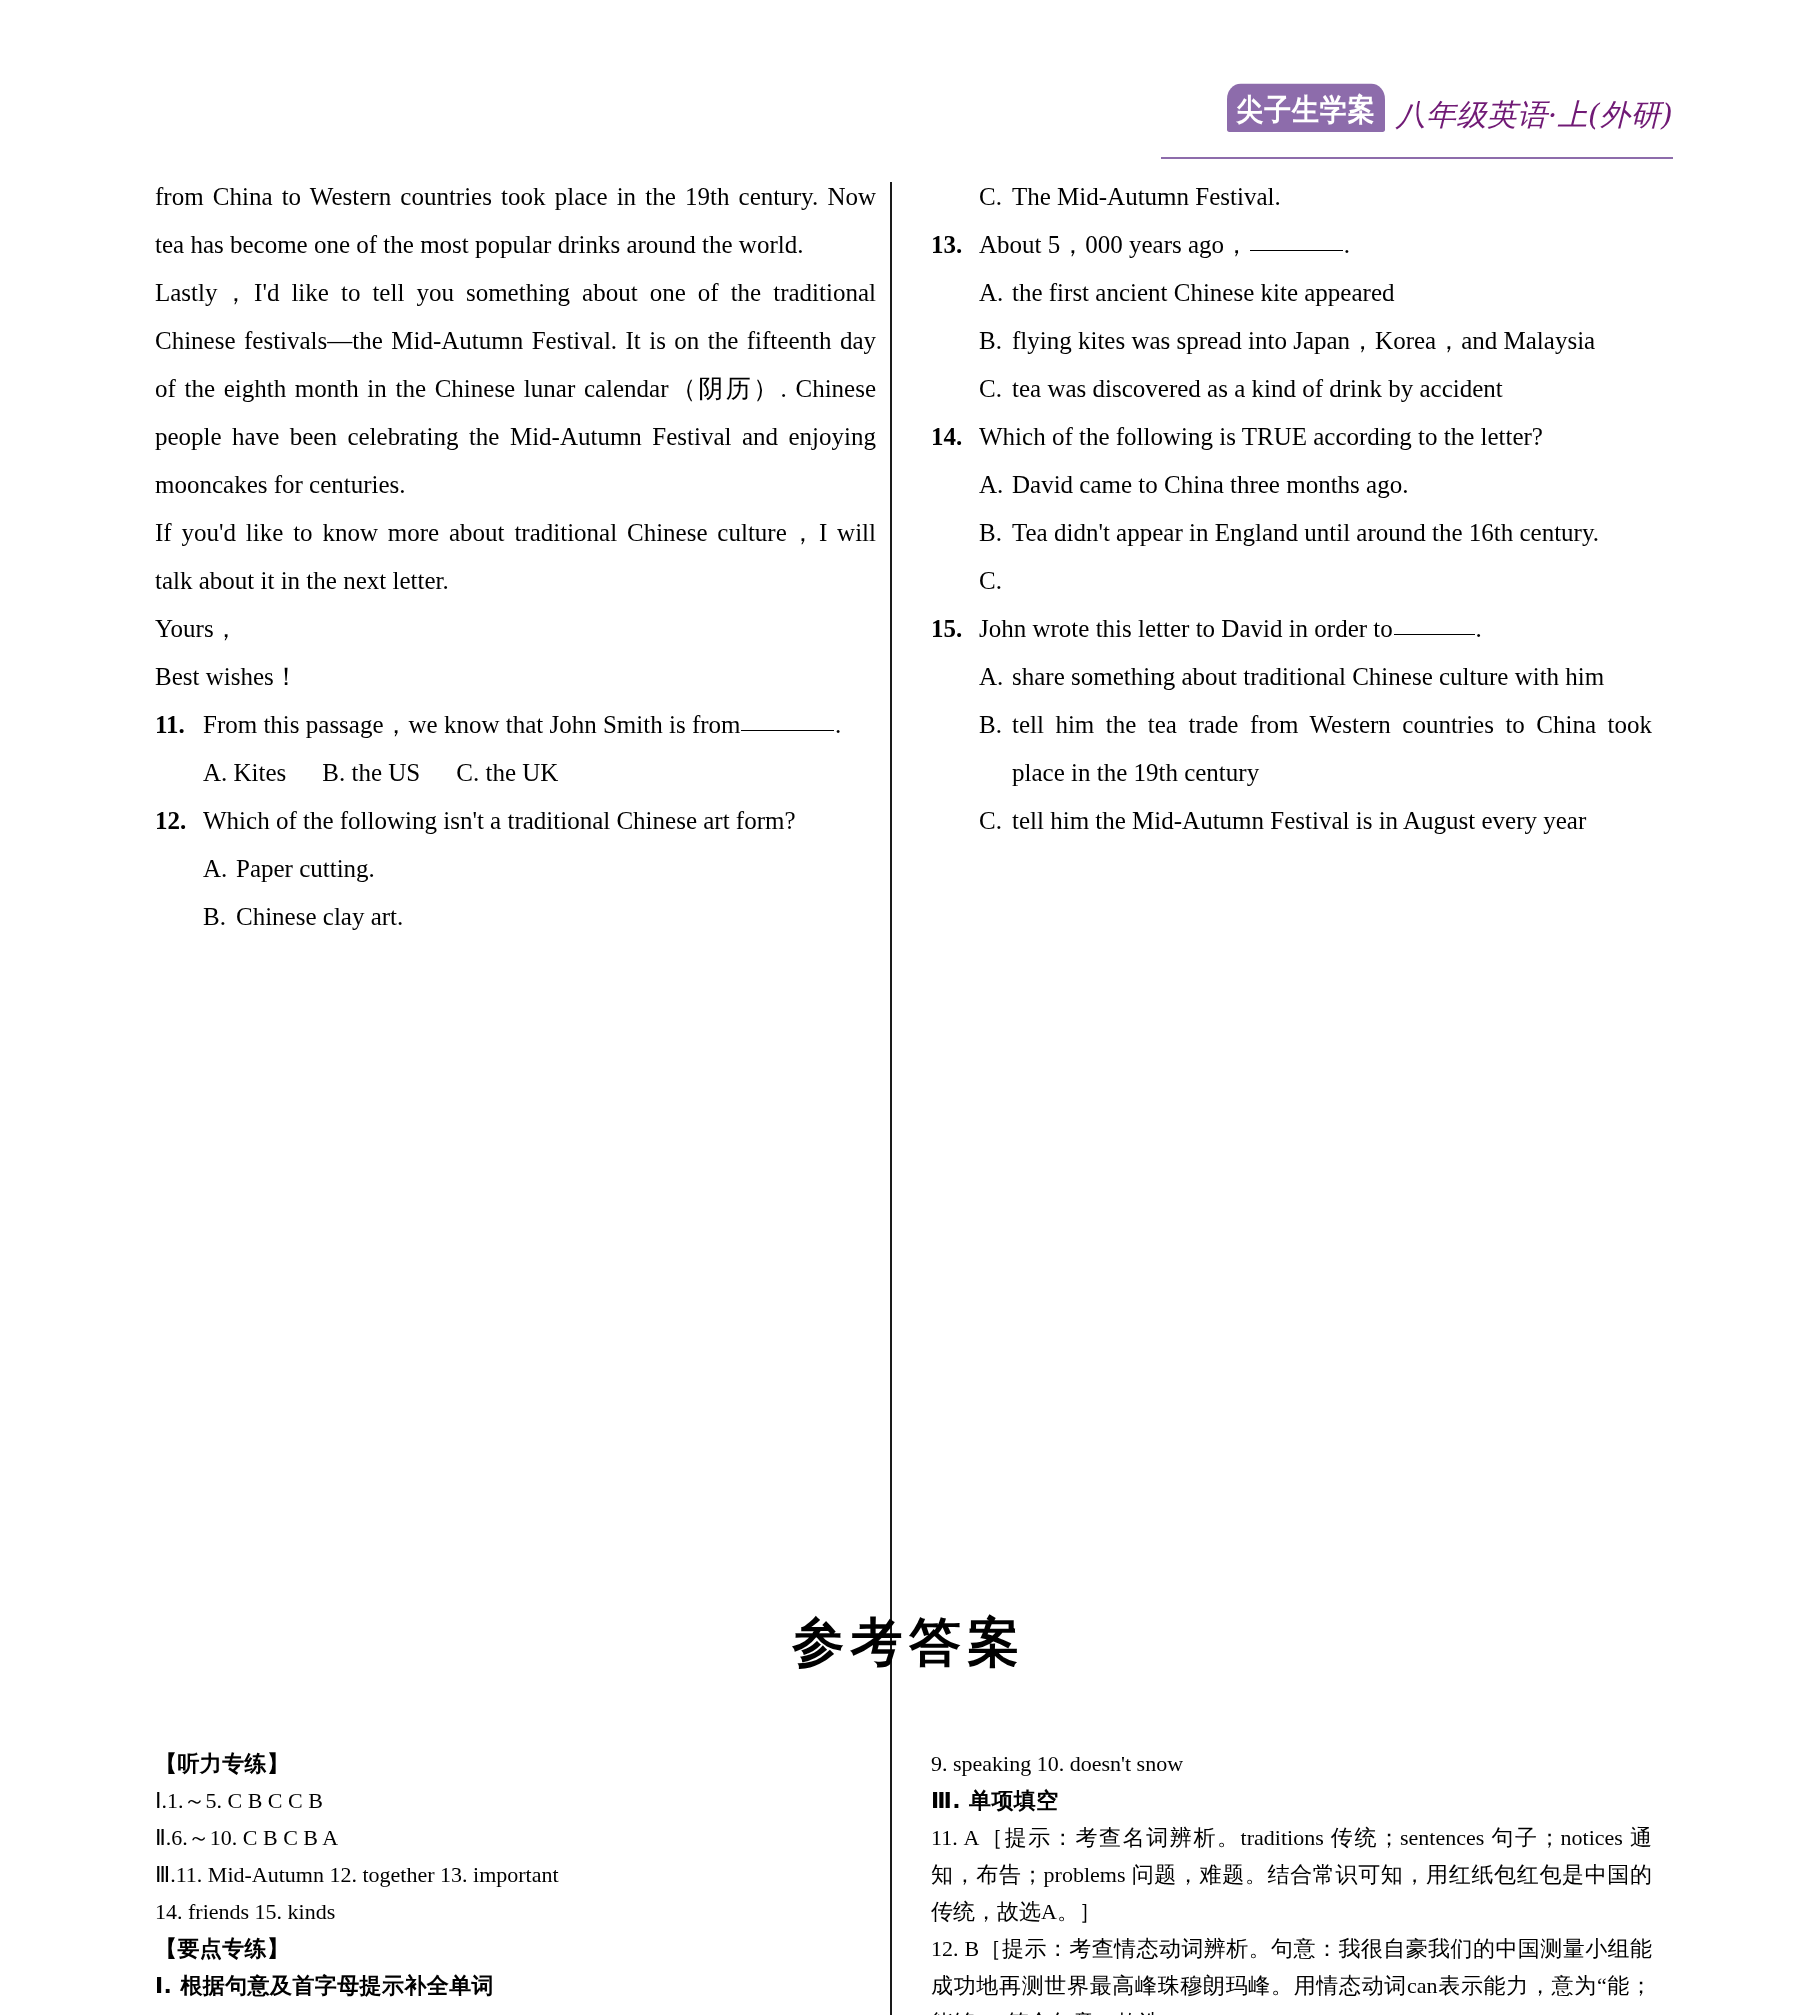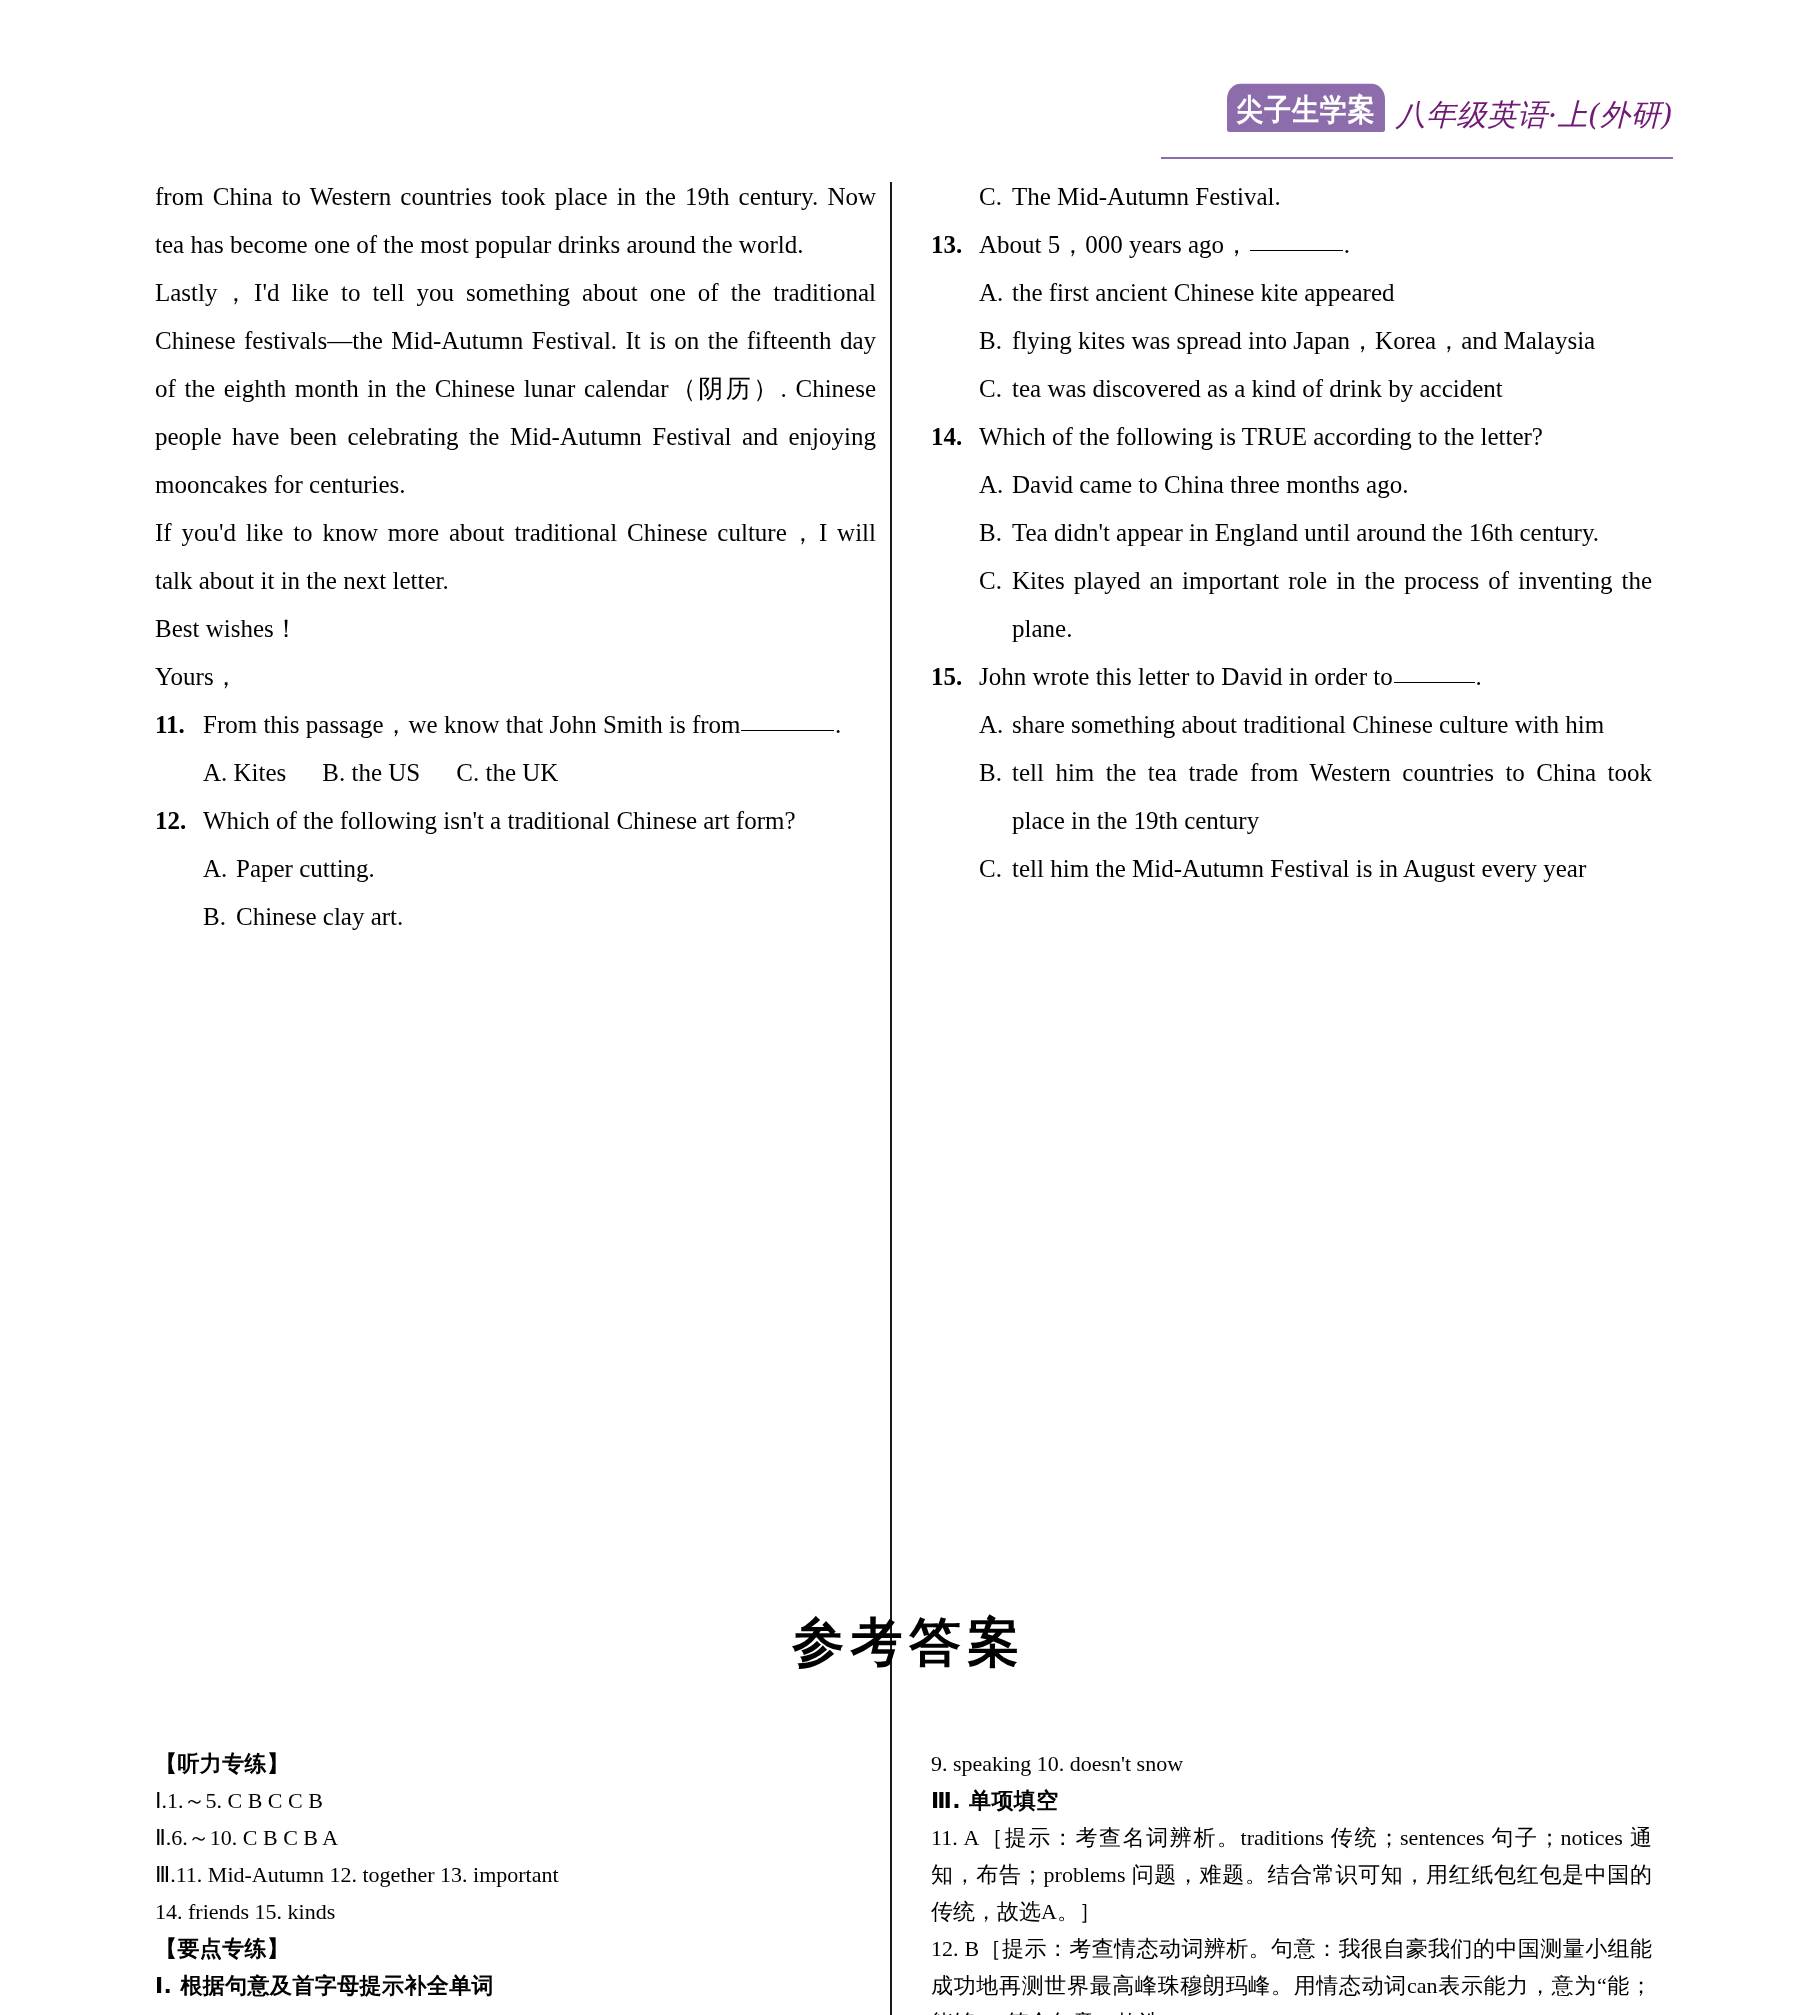--- a/index.html
+++ b/index.html
@@ -224,22 +224,22 @@
   </div>
   <div class="header-rule"></div>
 
   <div class="divider"></div>
 
   <div class="col col-left">
 
     <p class="para">from China to Western countries took place in the 19th century. Now tea has become one of the most popular drinks around the world.</p>
     <p class="para">Lastly，I'd like to tell you something about one of the traditional Chinese festivals—the Mid‐Autumn Festival. It is on the fifteenth day of the eighth month in the Chinese lunar calendar（阴历）. Chinese people have been celebrating the Mid‐Autumn Festival and enjoying mooncakes for centuries.</p>
     <p class="para">If you'd like to know more about traditional Chinese culture，I will talk about it in the next letter.</p>
+    <p class="para nojust">Yours，</p>
     <p class="para nojust">Best wishes！</p>
-    <p class="para nojust">Yours，</p>
 
     <div class="q">
       <span class="q-num">11.</span>
       <span class="q-body"><span>From this passage，we know that John Smith is from</span><span class="blank-line"></span><span>.</span></span>
     </div>
     <div class="opt-row">
       <span>A. Kites</span>
       <span>B. the US</span>
       <span>C. the UK</span>
     </div>
@@ -290,21 +290,20 @@
     <div class="opt">
       <span class="opt-letter">A.</span>
       <span class="opt-text">David came to China three months ago.</span>
     </div>
     <div class="opt">
       <span class="opt-letter">B.</span>
       <span class="opt-text">Tea didn't appear in England until around the 16th century.</span>
     </div>
     <div class="opt">
       <span class="opt-letter">C.</span>
-      <span class="opt-text">Kites played an important role in the process of inventing the plane.</span>
     </div>
 
     <div class="q">
       <span class="q-num">15.</span>
       <span class="q-body"><span>John wrote this letter to David in order to</span><span class="blank-line short"></span><span>.</span></span>
     </div>
     <div class="opt">
       <span class="opt-letter">A.</span>
       <span class="opt-text">share something about traditional Chinese culture with him</span>
     </div>

